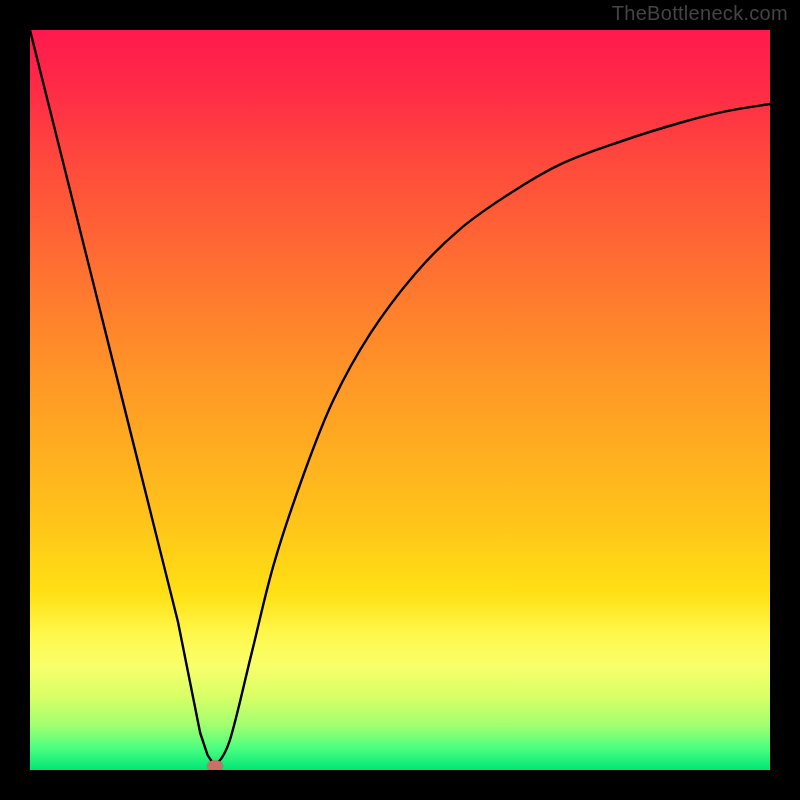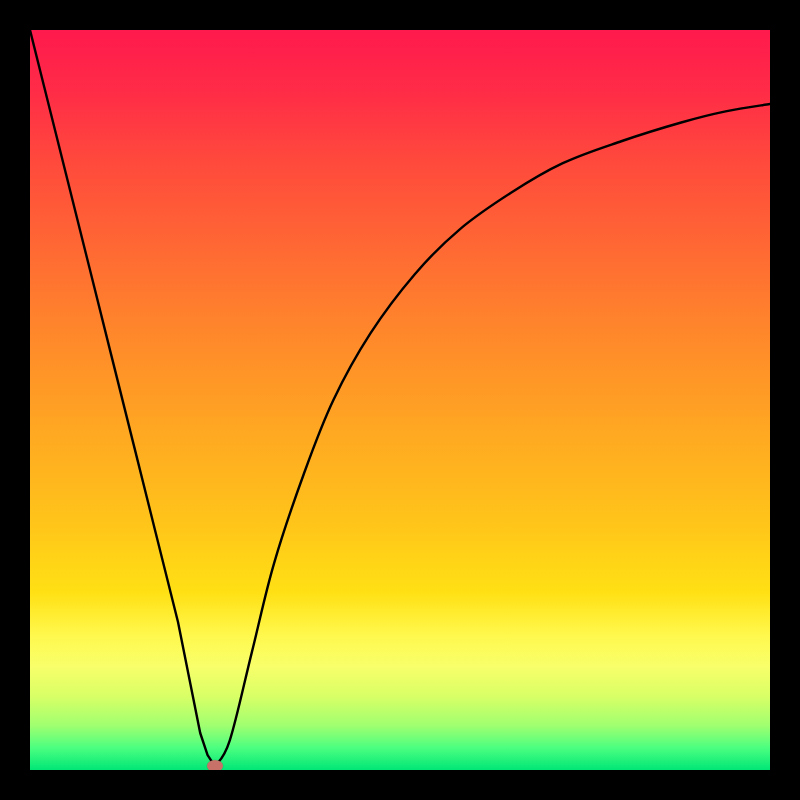--- a/index.html
+++ b/index.html
@@ -67,20 +67,21 @@
     border-radius: 50%;
     background: #c77168;
     transform: translate(-50%, -50%);
     box-shadow: 0 0 0 0.5px rgba(0,0,0,0.1);
   }
 </style>
 </head>
 <body>
 
 <div class="frame">
+  <div class="watermark">TheBottleneck.com</div>
   <div class="plot-area">
     <div class="gradient"></div>
     <svg class="curve" viewBox="0 0 740 740" preserveAspectRatio="none">
       <path id="curve-path" d="M 0 0 L 14.8 59.19999999999993 L 37 148 L 59.2 236.79999999999995 L 81.4 325.59999999999997 L 103.60000000000001 414.4 L 125.80000000000001 503.2 L 148 592 L 162.8 666 L 170.20000000000002 703 L 177.6 725.2 L 185 736.3 C 187.66400000000002 731.6379999999999 193.14000000000001 731.0459999999999 199.8 710.4 C 206.46 689.754 214.008 653.568 222 621.6 C 229.992 589.6320000000001 234.876 564.7679999999999 244.20000000000002 532.8 C 253.52400000000003 500.83199999999994 263.144 473.304 273.8 444 C 284.456 414.696 291.412 395.308 303.4 370 C 315.388 344.692 325.74800000000005 326.04400000000004 340.40000000000003 303.40000000000003 C 355.052 280.75600000000003 368.81600000000003 262.84799999999996 384.8 244.2 C 400.784 225.552 411.884 214.45200000000008 429.2 199.80000000000007 C 446.51599999999996 185.14800000000005 462.35200000000003 174.78799999999995 481 162.79999999999995 C 499.64799999999997 150.81199999999995 512.8199999999999 142.52400000000003 532.8 133.20000000000005 C 552.78 123.87600000000006 570.688 118.32600000000001 592 111 C 613.312 103.67399999999999 632.552 97.828 651.2 92.5 C 669.8480000000001 87.172 679.6159999999999 84.72999999999998 695.5999999999999 81.39999999999998 C 711.584 78.06999999999998 732.008 75.332 740 74" fill="none" stroke="#000" stroke-width="2.4" stroke-linejoin="round" stroke-linecap="round"></path>
     </svg>
     <div id="marker" class="marker" style="left: 185px; top: 736.3px; background: rgb(199, 113, 104);"></div>
   </div>
 </div>
 
 </body></html>

